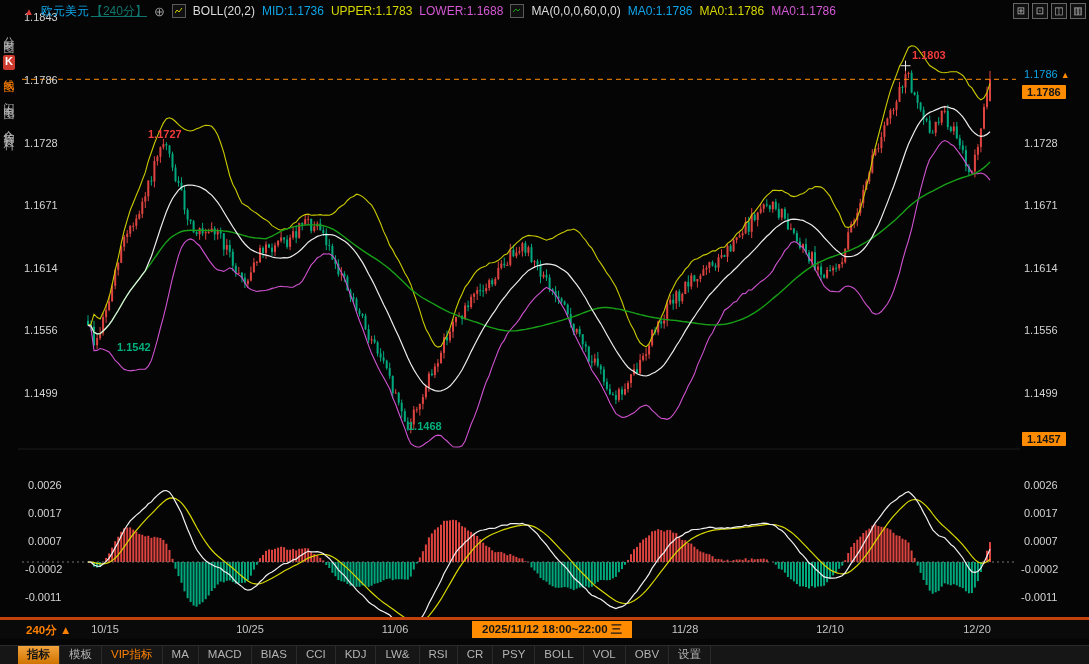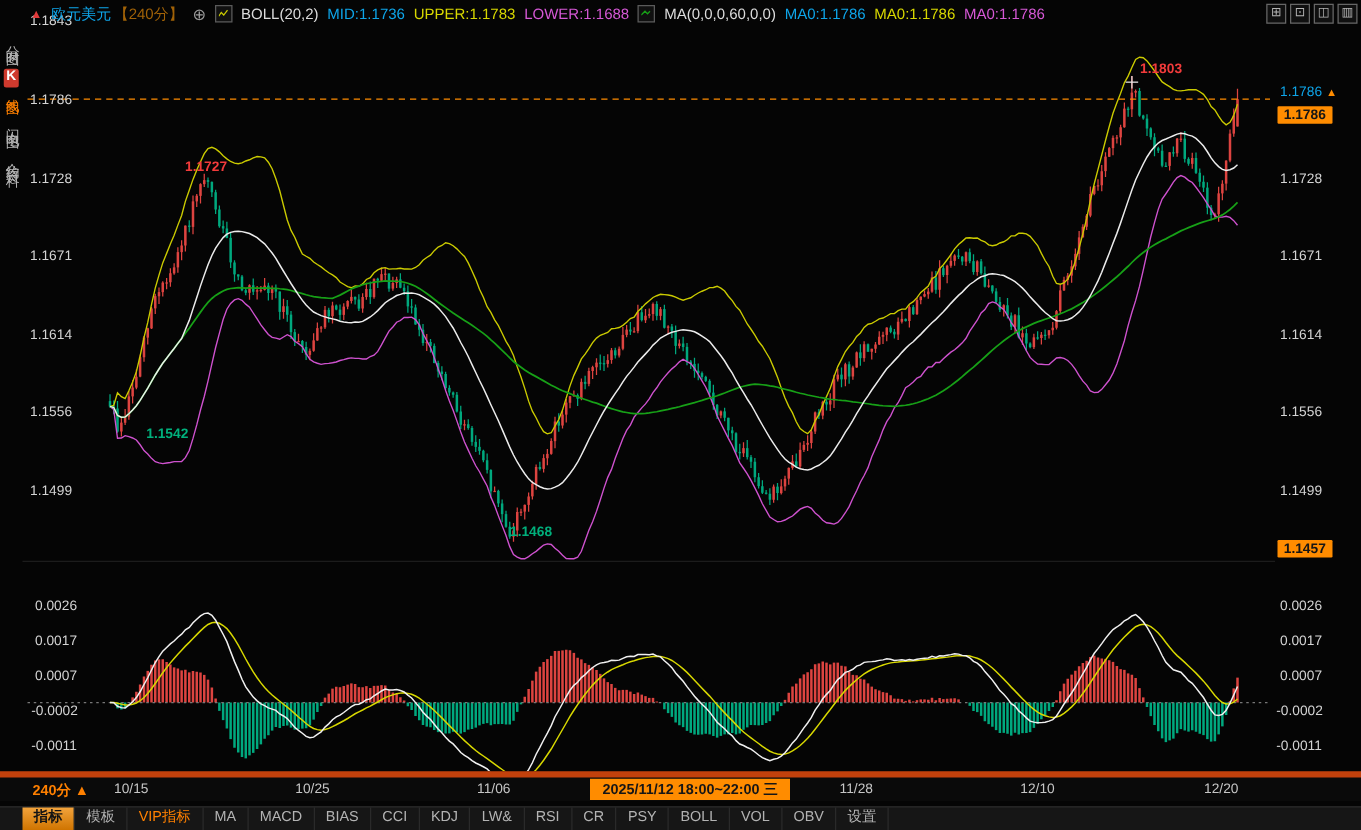--- a/index.html
+++ b/index.html
@@ -2,21 +2,21 @@
 <html><head>
 <meta charset="utf-8">
 <style>
   html,body{margin:0;padding:0;background:#000;}
   .app{position:relative;width:1089px;height:664px;background:#050505;overflow:hidden;
        font-family:"Liberation Sans",sans-serif;-webkit-font-smoothing:antialiased;}
   #chart-svg{position:absolute;left:0;top:0;z-index:1;}
   
   .topbar{position:absolute;top:0;left:0;right:0;height:22px;display:flex;align-items:center;
           gap:7px;padding-left:24px;font-size:12px;color:#dcdcdc;z-index:6;white-space:nowrap;}
-  .c-orange{color:#a16207;} .c-yellow{color:#d8d800;} .c-magenta{color:#d558d5;} .c-white{color:#0ea5e9;}
+  .c-orange{color:#0f766e;text-decoration:underline;} .c-yellow{color:#d8d800;} .c-magenta{color:#d558d5;} .c-white{color:#0ea5e9;}
   .c-red{color:#e03a3a;} .c-gray{color:#9a9a9a;}
   .mini-ic{width:12px;height:12px;border:1px solid #5a5a5a;display:inline-flex;align-items:center;
            justify-content:center;background:#101010;cursor:pointer;}
   .winics{position:absolute;right:3px;top:3px;display:flex;gap:3px;z-index:7;}
   .winic{width:14px;height:14px;border:1px solid #666;color:#b5b5b5;font-size:10px;line-height:12px;
          display:flex;align-items:center;justify-content:center;background:#101010;cursor:pointer;}
   
   .sidebar{position:absolute;left:0;top:28px;width:17px;display:flex;flex-direction:column;gap:18px;
            align-items:center;z-index:6;}
   .side-item{writing-mode:vertical-rl;text-orientation:upright;font-size:11px;color:#b5b5b5;
@@ -28,21 +28,21 @@
   .tag{position:absolute;background:#ff8c00;color:#151515;font-size:11px;font-weight:bold;
        padding:1px 5px;z-index:4;border-radius:1px;}
   .ann{position:absolute;font-size:11px;font-weight:bold;z-index:4;}
   .ann.red{color:#f23b3b;} .ann.green{color:#00b07c;margin-left:23px;}
   .up-arrow{color:#ff8c00;font-size:9px;}
   
   .macd-head{position:absolute;left:88px;top:451px;display:flex;gap:12px;font-size:12px;
              color:#dcdcdc;z-index:4;}
   
   .timerow{position:absolute;left:0;right:0;top:617px;height:19px;background:#0a0a0a;z-index:5;
-           border-top:5px solid #c2410c;}
+           border-top:3px solid #c2410c;}
   .time-lbl{position:absolute;top:3px;font-size:11px;color:#c6c6c6;transform:translateX(-50%);}
   .time-period{position:absolute;left:26px;top:3px;color:#ff8000;font-size:11.5px;font-weight:bold;}
   .time-highlight{position:absolute;left:472px;top:1px;background:#ff8c00;color:#161616;
                   font-size:11.5px;padding:1px 10px;font-weight:bold;}
   
   .toolbar{position:absolute;left:0;right:0;bottom:0;height:18px;background:#161616;
            border-top:1px solid #2b2b2b;display:flex;align-items:stretch;padding-left:18px;
            z-index:6;font-size:11.5px;}
   .tab{padding:0 9px;line-height:17px;color:#b3b3b3;border-right:1px solid #2a2a2a;cursor:pointer;
        white-space:nowrap;}

